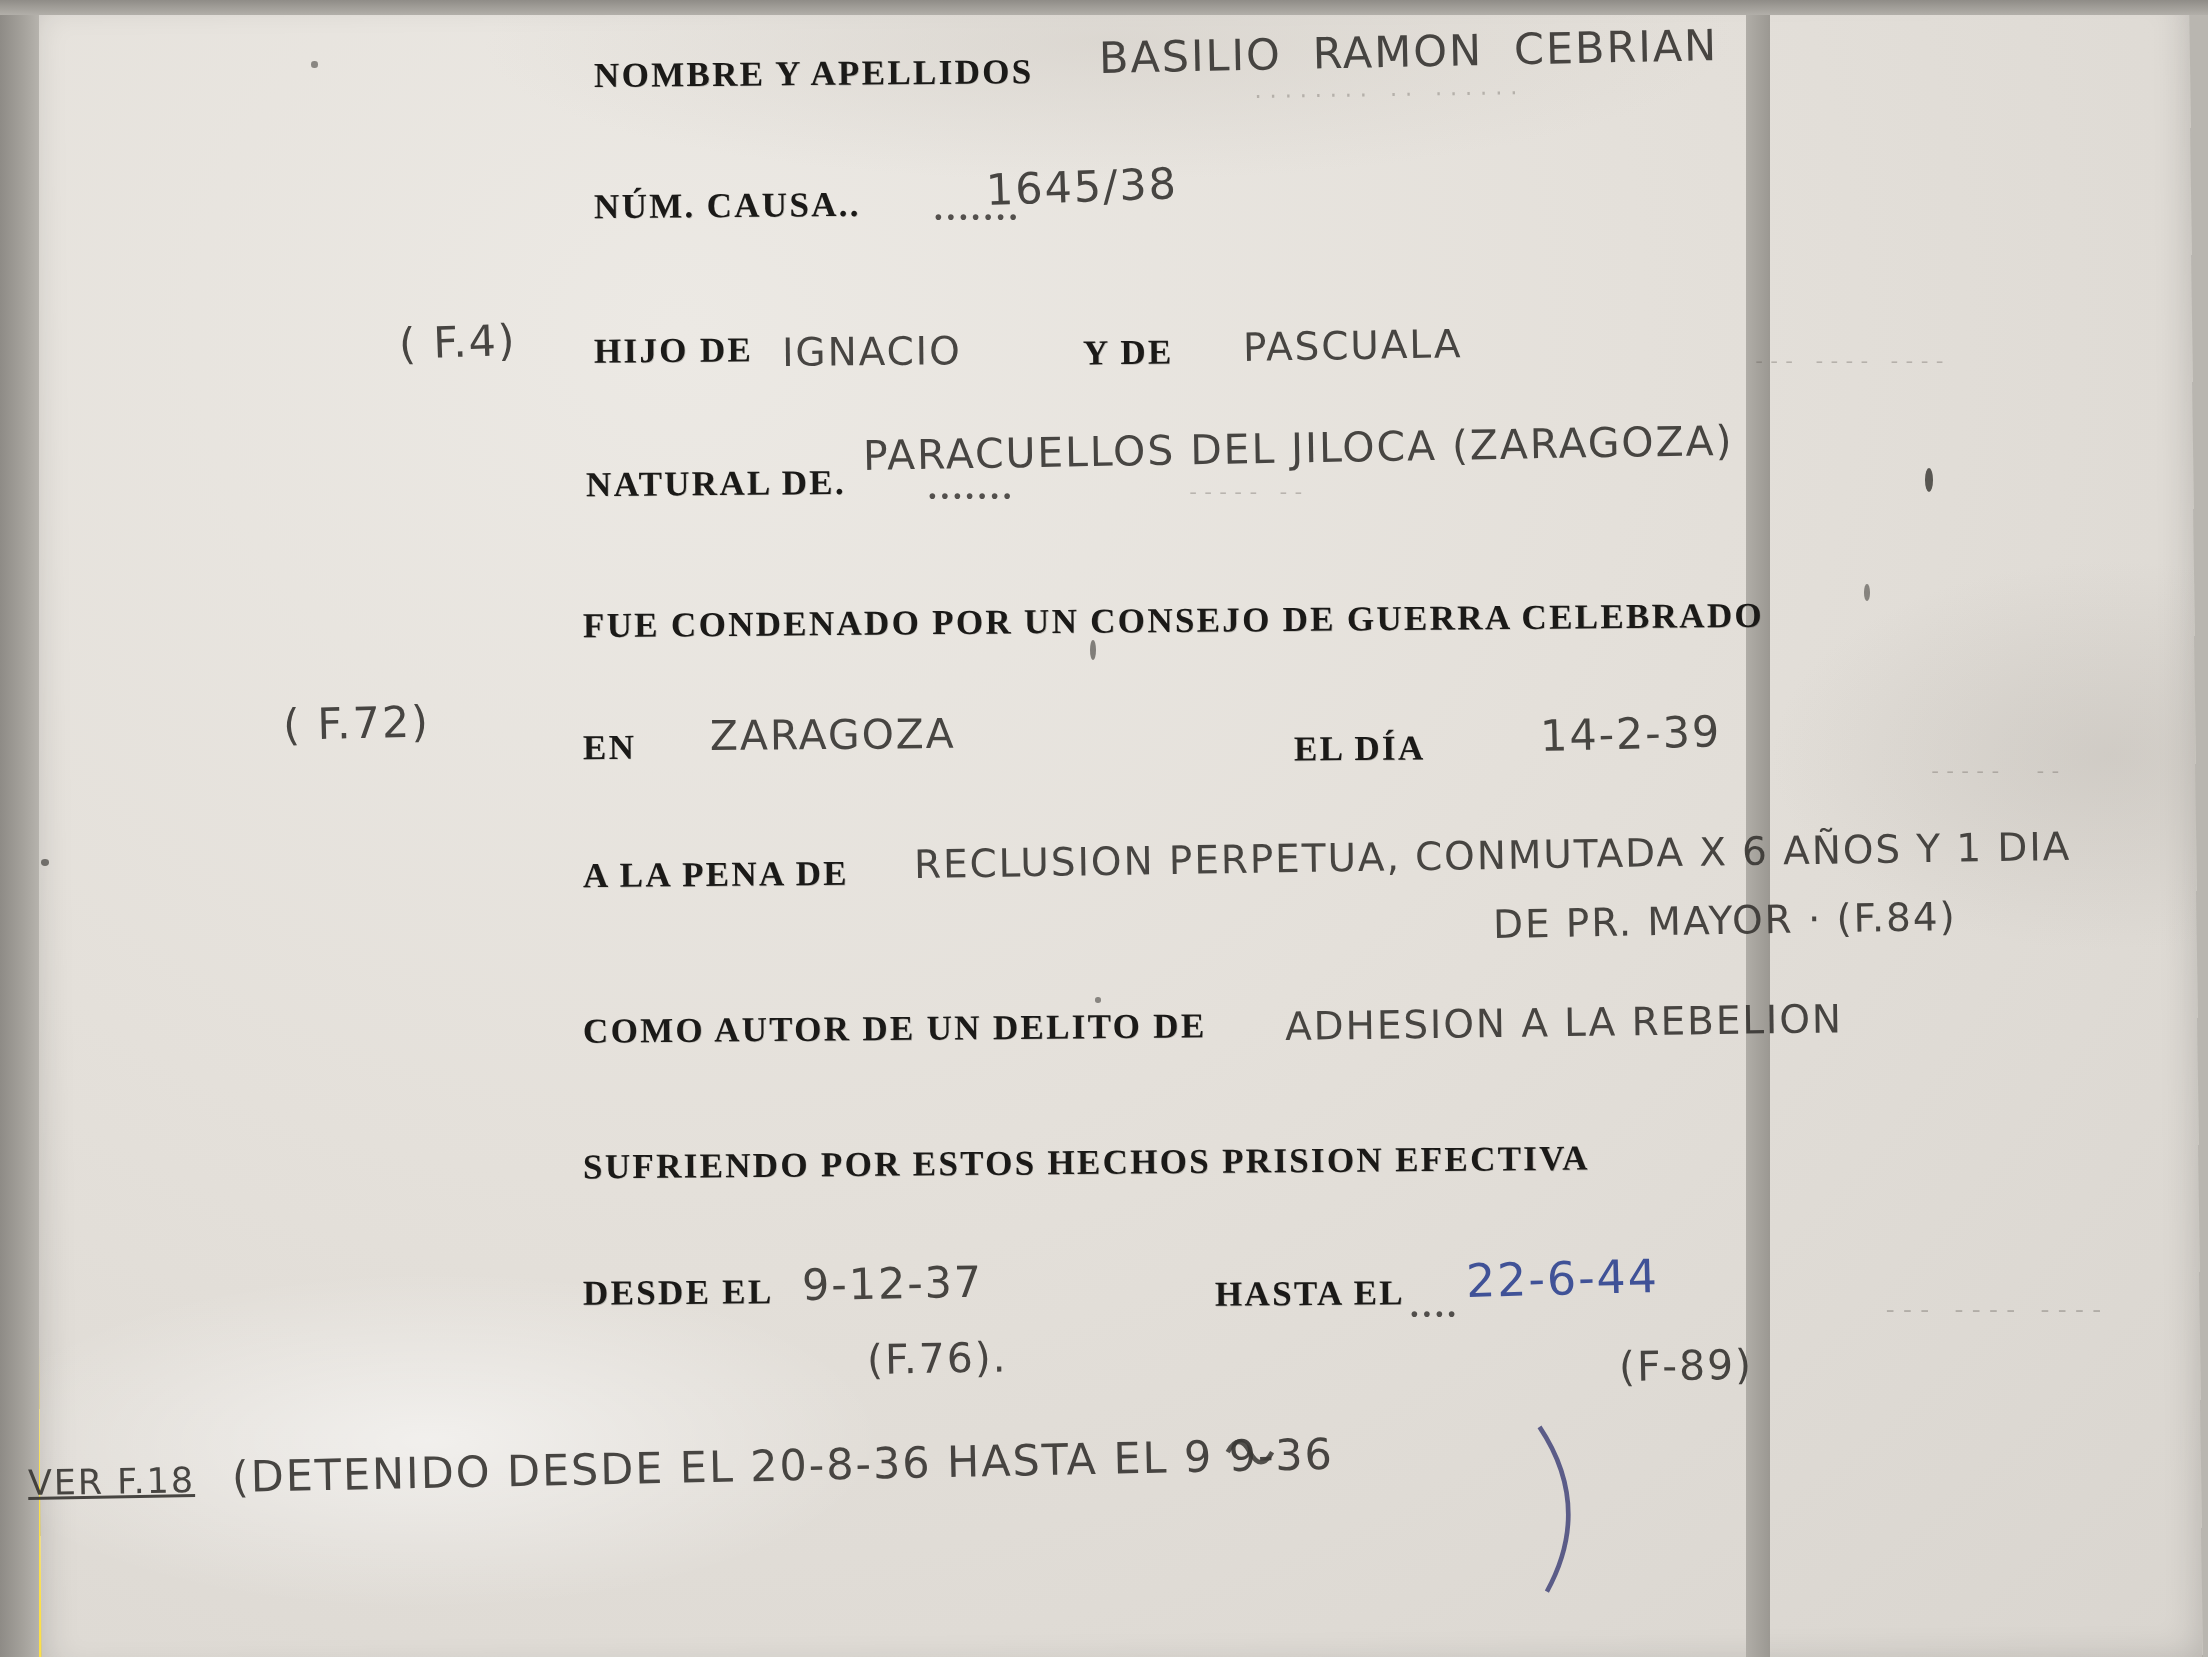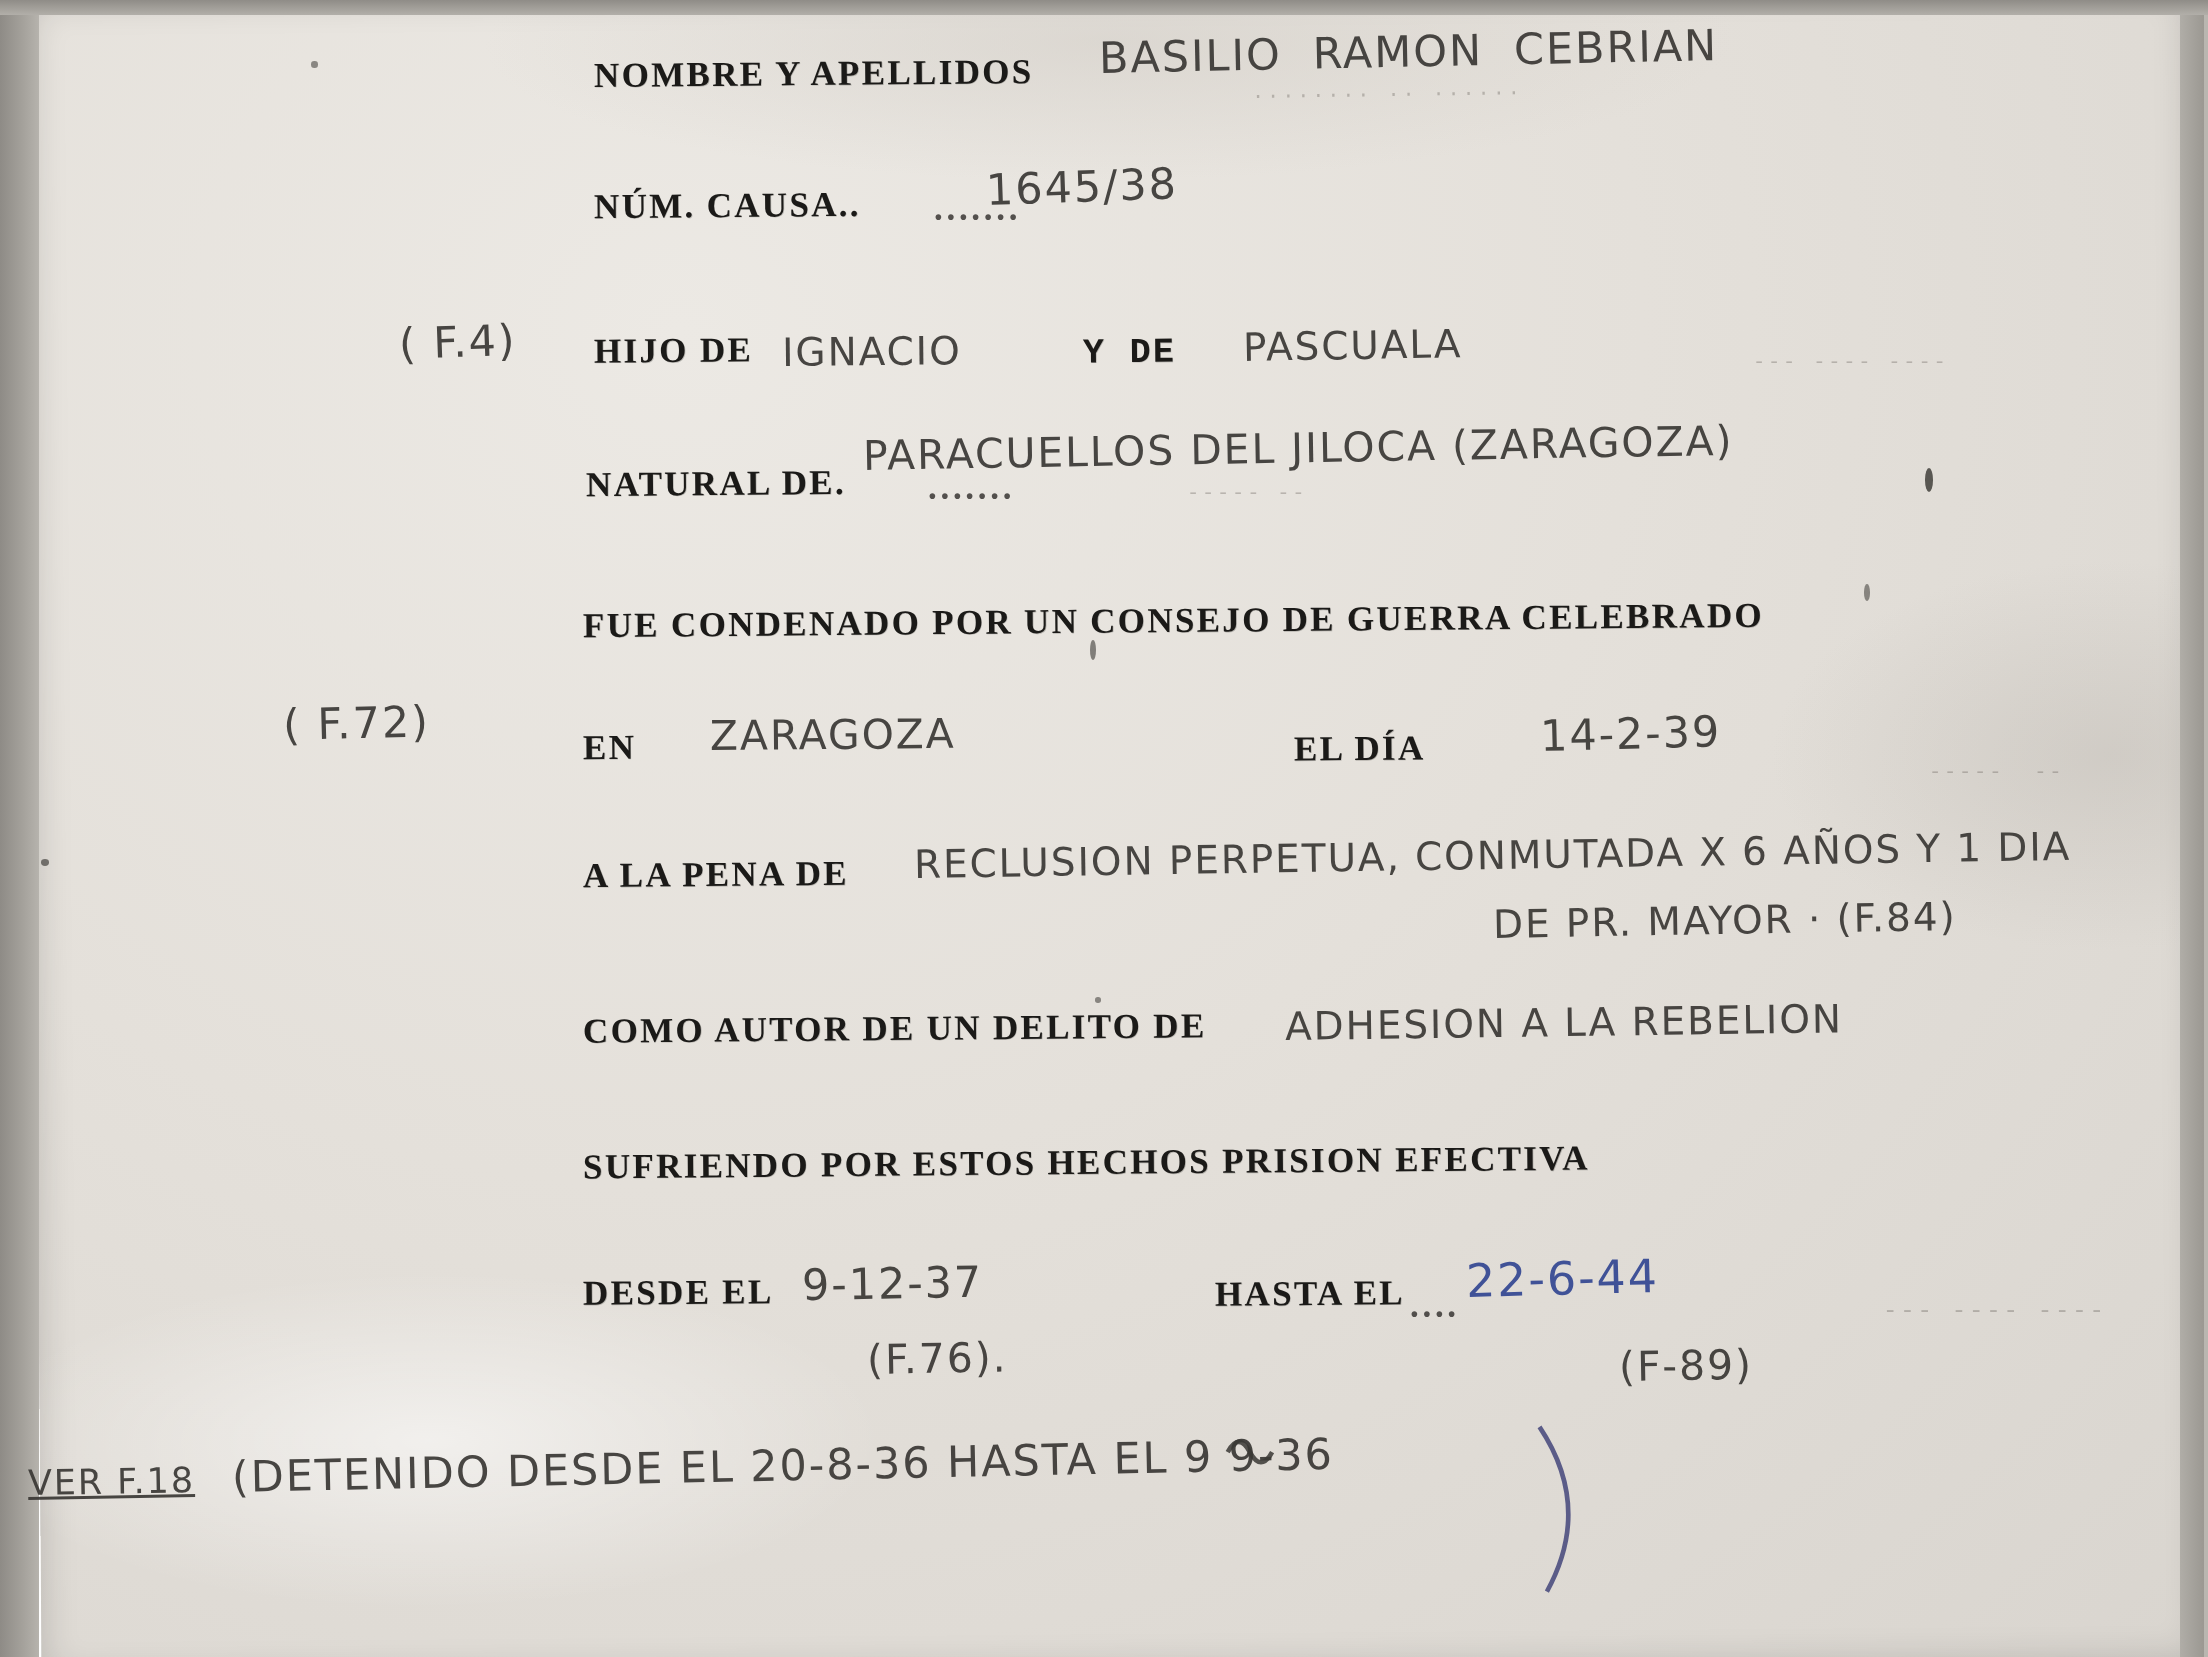--- a/index.html
+++ b/index.html
@@ -10,23 +10,23 @@
   body {
     width: 2209px;
     height: 1658px;
     overflow: hidden;
     font-family: "Liberation Serif", serif;
   }
 
   
   #page {
     position: relative;
-    width: 2204px;
+    width: 1770px;
     height: 1658px;
-    background: #ffffff;
+    background: #fde047;
   }
 
   #paper {
     position: absolute;
     left: 35px;
     top: -9.3px;
     width: 2161px;
     height: 1679px;
     background:
       radial-gradient(ellipse at 30% 20%, #ece9e4 0%, #e4e0da 45%, #d9d5cf 100%);
@@ -150,21 +150,21 @@
     <div class="ghost" style="left:1252px; top:79px; transform:rotate(-0.8deg);">........ .. ......</div>
 
     <div class="typed" style="left:594px; top:186px; transform:rotate(-0.5deg);">NÚM. CAUSA..</div>
     <div class="dots" style="left:934px; top:189px;">.......</div>
     <div class="hand" style="left:986px; top:165px; font-size:43px; transform:rotate(-2deg);">1645/38</div>
 
     <div class="hand" style="left:399px; top:319px; font-size:43px; transform:rotate(-2deg);">( F.4)</div>
 
     <div class="typed" style="left:594px; top:331px; transform:rotate(-0.5deg);">HIJO DE</div>
     <div class="hand" style="left:782px; top:330px; font-size:39px; transform:rotate(-0.6deg);">IGNACIO</div>
-    <div class="typed" style="left:1083px; top:333px; transform:rotate(-0.5deg);font-family:Liberation Mono, monospace;">Y DE</div>
+    <div class="typed" style="left:1083px; top:333px; transform:rotate(-0.5deg);">Y DE</div>
     <div class="hand" style="left:1243px; top:325px; font-size:39px; transform:rotate(-1deg);">PASCUALA</div>
     <div class="ghost" style="left:1753px; top:351px;">--- ---- ----</div>
 
     <div class="typed" style="left:586px; top:464px; transform:rotate(-0.5deg);">NATURAL DE.</div>
     <div class="dots" style="left:928px; top:468px;">.......</div>
     <div class="hand" style="left:863px; top:432px; font-size:41px; transform:rotate(-1deg);">PARACUELLOS DEL JILOCA (ZARAGOZA)</div>
     <div class="ghost" style="left:1187px; top:482px;">----- --</div>
     <div class="speck" style="left:1925px; top:468px; width:8.3px; height:24px;"></div>
 
     <div class="typed" style="left:583px; top:601px; transform:rotate(-0.5deg);">FUE CONDENADO POR UN CONSEJO DE GUERRA CELEBRADO</div>

